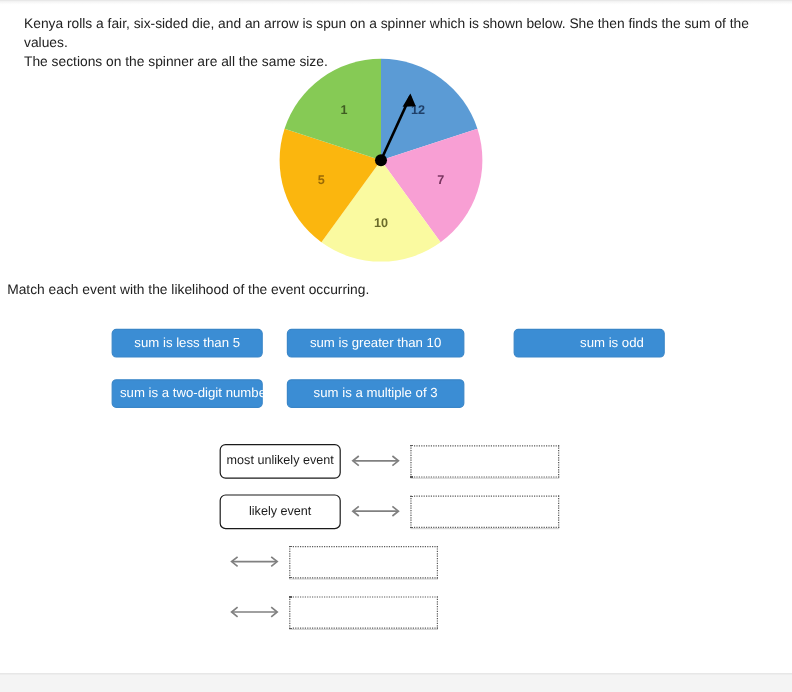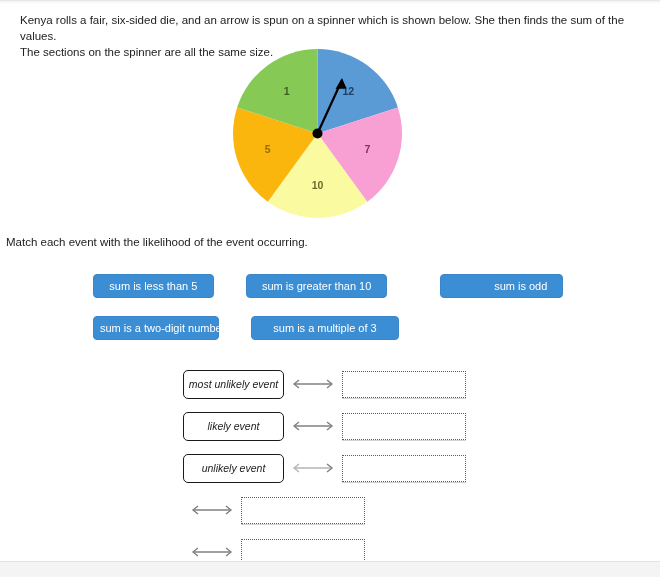--- a/index.html
+++ b/index.html
@@ -65,21 +65,21 @@
 
   
   .options {
     position: absolute;
     left: 93px;
     top: 274px;
     width: 470px;
   }
   .option-row {
     display: flex;
-    gap: 12px;
+    gap: 0;
     margin-bottom: 18px;
     align-items: flex-start;
   }
   .chip {
     background: #3b8dd4;
     color: #ffffff;
     font-size: 11px;
     border: 1px solid #3a86c8;
     border-radius: 4px;
     height: 24px;
@@ -113,21 +113,20 @@
     background: #ffffff;
     font-size: 10.5px;
     color: #1b1b1b;
     display: flex;
     align-items: center;
     justify-content: center;
     text-align: center;
     line-height: 12.5px;
     padding: 2px 3px;
     cursor: pointer;
-    font-style: italic;
   }
   .term-box.two-line { min-height: 32px; }
   .arrow {
     width: 54px;
     height: 14px;
     margin: 0 2px;
     flex: none;
   }
   .drop-box {
     width: 124px;
@@ -213,29 +212,20 @@
     <div class="match-row">
       <div class="term-box">likely event</div>
       <svg class="arrow" viewBox="0 0 54 14">
         <line x1="9" y1="7" x2="45" y2="7" stroke="#808080" stroke-width="1.4"></line>
         <polyline points="13,3 8,7 13,11" fill="none" stroke="#808080" stroke-width="1.4"></polyline>
         <polyline points="41,3 46,7 41,11" fill="none" stroke="#808080" stroke-width="1.4"></polyline>
       </svg>
       <div class="drop-box"></div>
     </div>
 
-    <div class="match-row">
-      <div class="term-box">unlikely event</div>
-      <svg class="arrow" viewBox="0 0 54 14">
-        <line x1="9" y1="7" x2="45" y2="7" stroke="#b5b5b5" stroke-width="1.4"></line>
-        <polyline points="13,3 8,7 13,11" fill="none" stroke="#b5b5b5" stroke-width="1.4"></polyline>
-        <polyline points="41,3 46,7 41,11" fill="none" stroke="#808080" stroke-width="1.4"></polyline>
-      </svg>
-      <div class="drop-box"></div>
-    </div>
 
     <div class="match-row">
       <svg class="arrow" viewBox="0 0 54 14">
         <line x1="9" y1="7" x2="45" y2="7" stroke="#808080" stroke-width="1.4"></line>
         <polyline points="13,3 8,7 13,11" fill="none" stroke="#808080" stroke-width="1.4"></polyline>
         <polyline points="41,3 46,7 41,11" fill="none" stroke="#808080" stroke-width="1.4"></polyline>
       </svg>
       <div class="drop-box"></div>
     </div>
 

